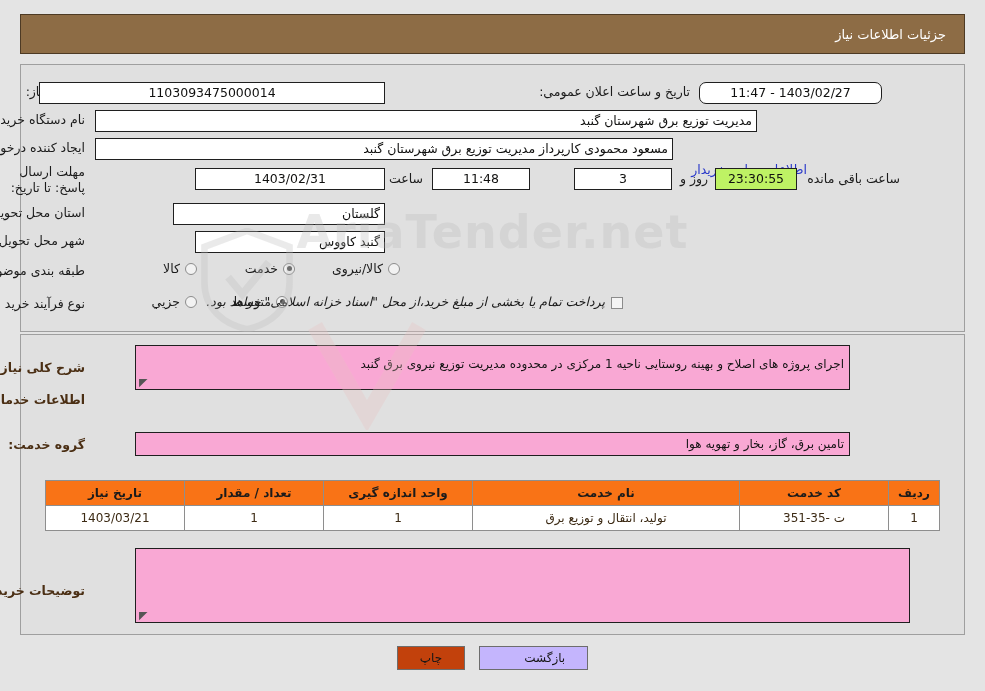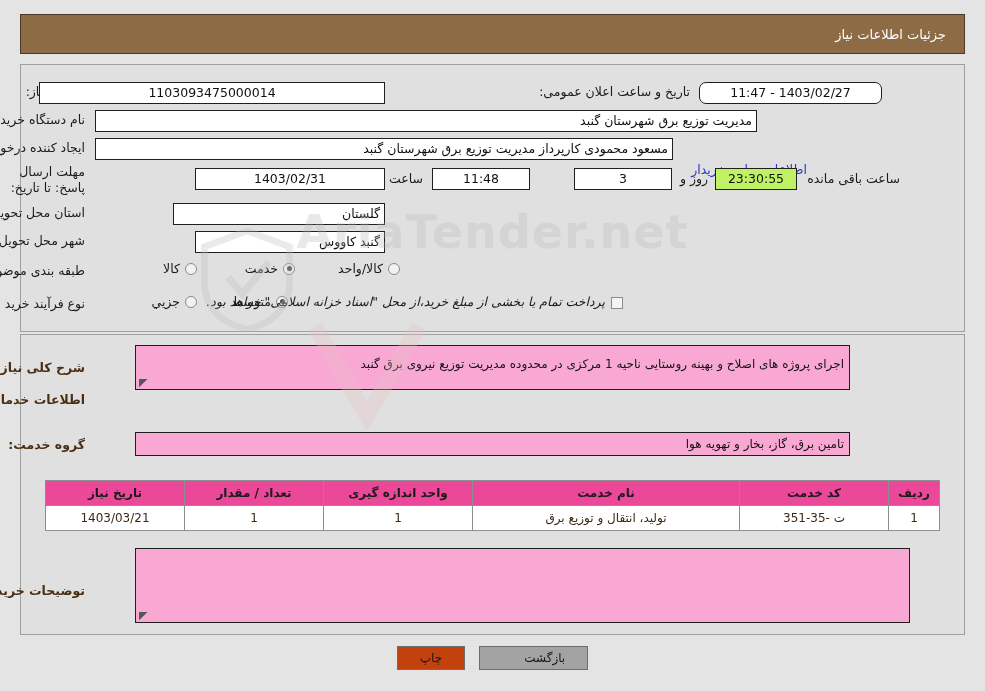--- a/index.html
+++ b/index.html
@@ -168,21 +168,21 @@
   }
 
   
   .tbl {
     position: absolute;
     border-collapse: collapse;
     font-size: 12px;
     direction: rtl;
   }
   .tbl th {
-    background: #ec4899;
+    background: #f97316;
     border: 1px solid #8e8e8e;
     font-weight: bold;
     color: #1b1b1b;
     height: 24px;
     padding: 0 6px;
     white-space: nowrap;
   }
   .tbl td {
     background: #ffffff;
     border: 1px solid #8e8e8e;
@@ -204,21 +204,21 @@
   }
   .btn {
     font-family: "DejaVu Sans", "Liberation Sans", sans-serif;
     font-size: 12px;
     color: #171717;
     border: 1px solid #6f6f6f;
     padding: 3px 22px;
     cursor: pointer;
     line-height: 16px;
   }
-  .btn.back  { background: #a3a3a3; border-color: #6d6d6d; padding-left: 44px; }
+  .btn.back  { background: #c4b5fd; border-color: #6d6d6d; padding-left: 44px; }
   .btn.print { background: #c2410c; border-color: #6d6d6d; }
 
   
   .wm {
     position: absolute;
     top: 205px;
     left: 0; right: 0;
     text-align: center;
     pointer-events: none;
     opacity: .30;
@@ -307,21 +307,21 @@
   <div class="radio-wrap" style="top:261px; right:788px;">
     <span class="radio"></span>
     <span>کالا</span>
   </div>
   <div class="radio-wrap" style="top:261px; right:690px;">
     <span class="radio on"></span>
     <span>خدمت</span>
   </div>
   <div class="radio-wrap" style="top:261px; right:585px;">
     <span class="radio"></span>
-    <span>کالا/واحد</span>
+    <span>کالا/نیروی</span>
   </div>
 
   <div class="lbl" style="top:296px; right:900px;">نوع فرآیند خرید :</div>
   <div class="radio-wrap" style="top:294px; right:788px;">
     <span class="radio"></span>
     <span>جزیي</span>
   </div>
   <div class="radio-wrap" style="top:294px; right:697px;">
     <span class="radio on"></span>
     <span>متوسط</span>

